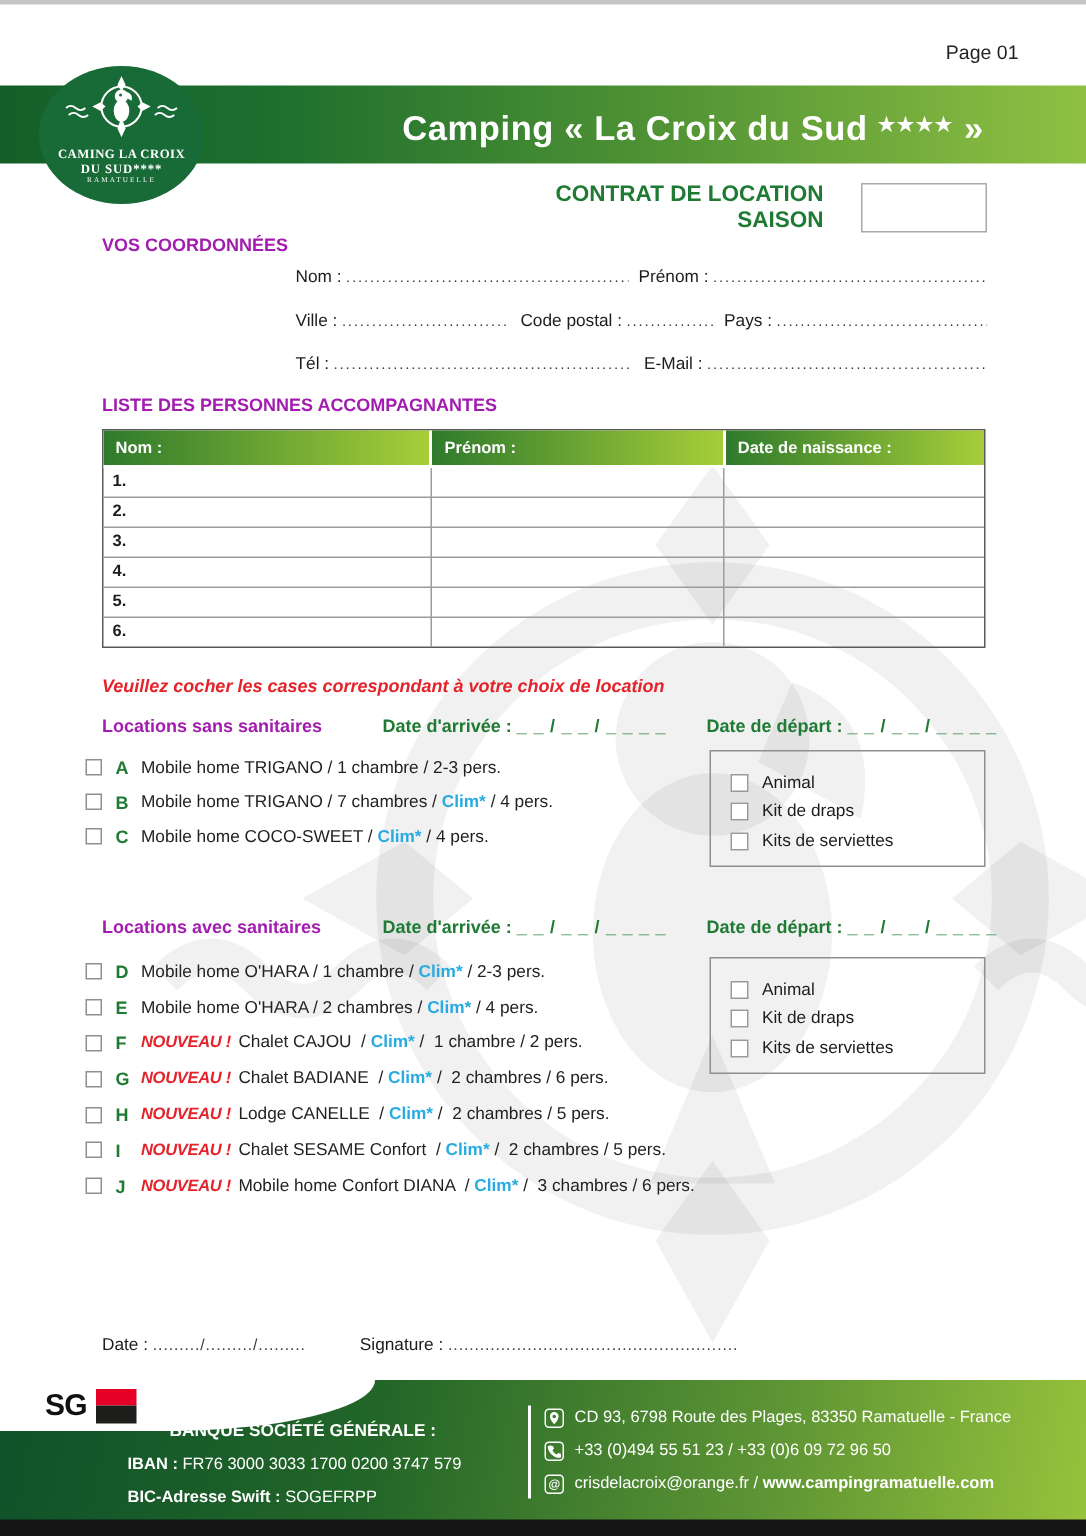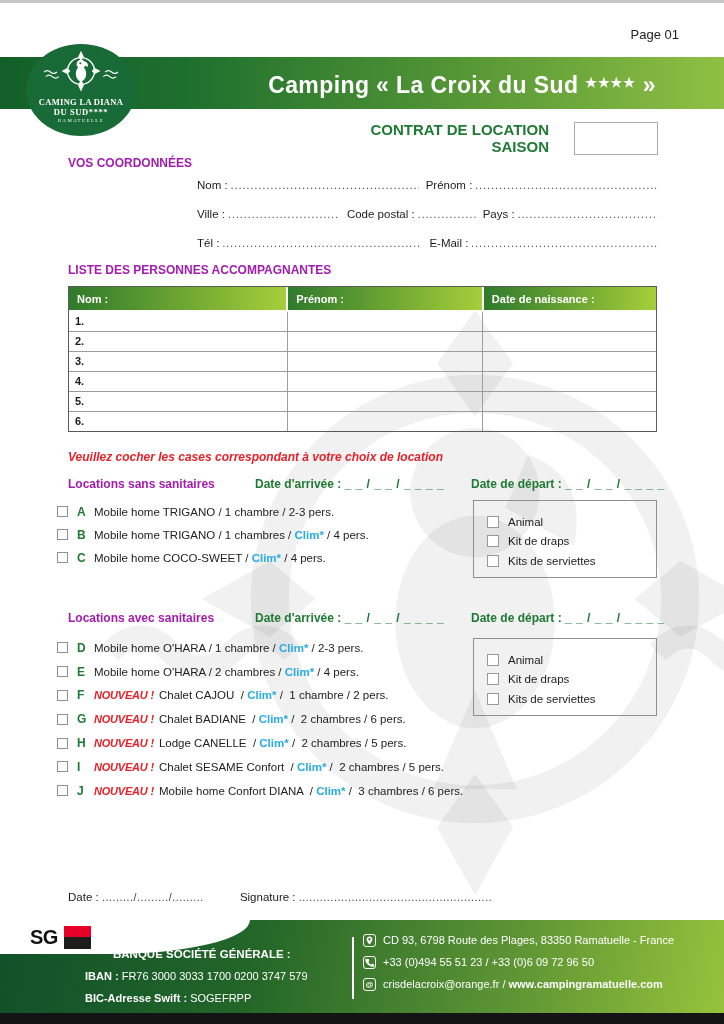--- a/index.html
+++ b/index.html
@@ -98,21 +98,21 @@
     border-bottom-right-radius:140px 34px; display:flex; align-items:center; padding-left:30px; gap:6px; }
   .sg-text { color:#111; font-size:20px; font-weight:bold; letter-spacing:-.5px; font-family:"Liberation Sans", sans-serif; }
   .sg-square { width:27px; height:23px; }
   .sg-square .r { height:11.5px; background:#e60028; }
   .sg-square .b { height:11.5px; background:#1d1d1b; }
   .f-left { position:absolute; left:85px; top:23px; font-size:11px; line-height:22px; white-space:nowrap; }
   .f-left .bank-title { font-weight:bold; font-size:11.5px; margin-left:28px; }
   .f-left b { font-weight:bold; }
   .f-divider { position:absolute; left:352px; top:17px; width:1.5px; height:62px; background:#fff; }
   .f-right { position:absolute; left:363px; top:14px; font-size:11px; }
-  .f-right .frow { display:flex; align-items:flex-start; height:22px; gap:7px; white-space:nowrap; }
+  .f-right .frow { display:flex; align-items:center; height:22px; gap:7px; white-space:nowrap; }
   .ficon { width:13px; height:13px; border:1px solid #fff; border-radius:3px; flex:none;
     display:flex; align-items:center; justify-content:center; font-size:8px; font-weight:bold; color:#fff; }
   .bold { font-weight:bold; }
   .black-bar { left:0; top:1013px; width:724px; height:11px; background:#141414; }
 </style>
 </head>
 <body>
 
 <div class="page">
 
@@ -149,21 +149,21 @@
       <path d="M2 27 q3.5 -3 7 0 t7 0" fill="none" stroke="#fff" stroke-width="1.3"></path>
       <path d="M4 32 q3.5 -3 7 0 t7 0" fill="none" stroke="#fff" stroke-width="1.3"></path>
       <path d="M68 27 q3.5 -3 7 0 t7 0" fill="none" stroke="#fff" stroke-width="1.3"></path>
       <path d="M66 32 q3.5 -3 7 0 t7 0" fill="none" stroke="#fff" stroke-width="1.3"></path>
       <circle cx="42" cy="18.5" r="4.8" fill="#fff"></circle>
       <path d="M46 15.5 q4.5 1.5 3.2 6.2 l-5 -2.8 z" fill="#fff"></path>
       <ellipse cx="42" cy="29" rx="5.6" ry="8" fill="#fff"></ellipse>
       <path d="M42 34 l2.8 7 h-5.6 z" fill="#fff"></path>
       <circle cx="41.3" cy="17.6" r="1.1" fill="#186a37"></circle>
     </svg>
-    <div class="logo-line1">CAMING LA DIANA</div>
+    <div class="logo-line1">CAMING LA CROIX</div>
     <div class="logo-line2">DU SUD****</div>
     <div class="logo-line3">RAMATUELLE</div>
   </div>
 
   <div class="abs contract-row">
     <div class="contract-title">
       <div>CONTRAT DE LOCATION</div>
       <div>SAISON</div>
     </div>
     <div class="season-box"></div>
@@ -258,21 +258,21 @@
     <div class="opt-row">
       <span class="cb"></span>
       <span class="opt-letter">A</span>
       <span class="nouveau"></span>
       <span class="opt-text"><span>Mobile home TRIGANO / 1 chambre / 2-3 pers.</span><span class="clim"></span><span></span></span>
     </div>
     <div class="opt-row">
       <span class="cb"></span>
       <span class="opt-letter">B</span>
       <span class="nouveau"></span>
-      <span class="opt-text"><span>Mobile home TRIGANO / 1 chambres / </span><span class="clim">Clim*</span><span> / 4 pers.</span></span>
+      <span class="opt-text"><span>Mobile home TRIGANO / 7 chambres / </span><span class="clim">Clim*</span><span> / 4 pers.</span></span>
     </div>
     <div class="opt-row">
       <span class="cb"></span>
       <span class="opt-letter">C</span>
       <span class="nouveau"></span>
       <span class="opt-text"><span>Mobile home COCO-SWEET / </span><span class="clim">Clim*</span><span> / 4 pers.</span></span>
     </div>
   </div>
 
   <div class="abs extras-box" style="left:473px; top:500px;">

